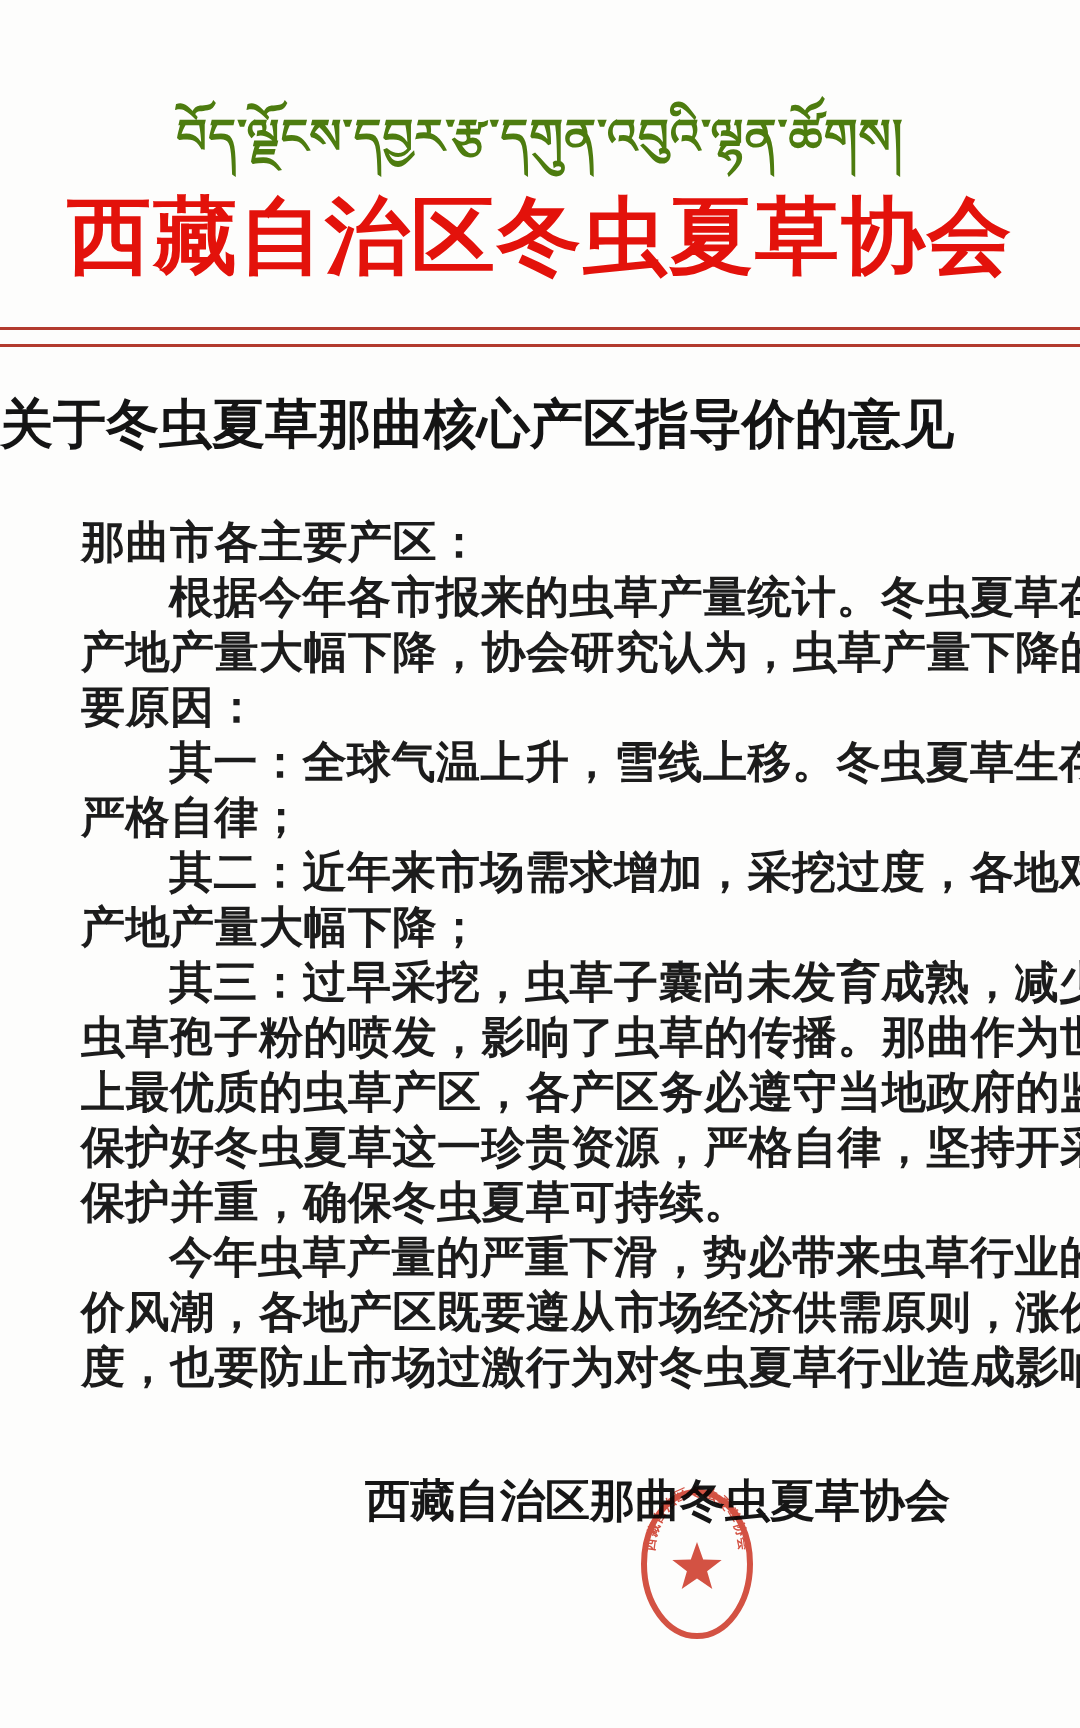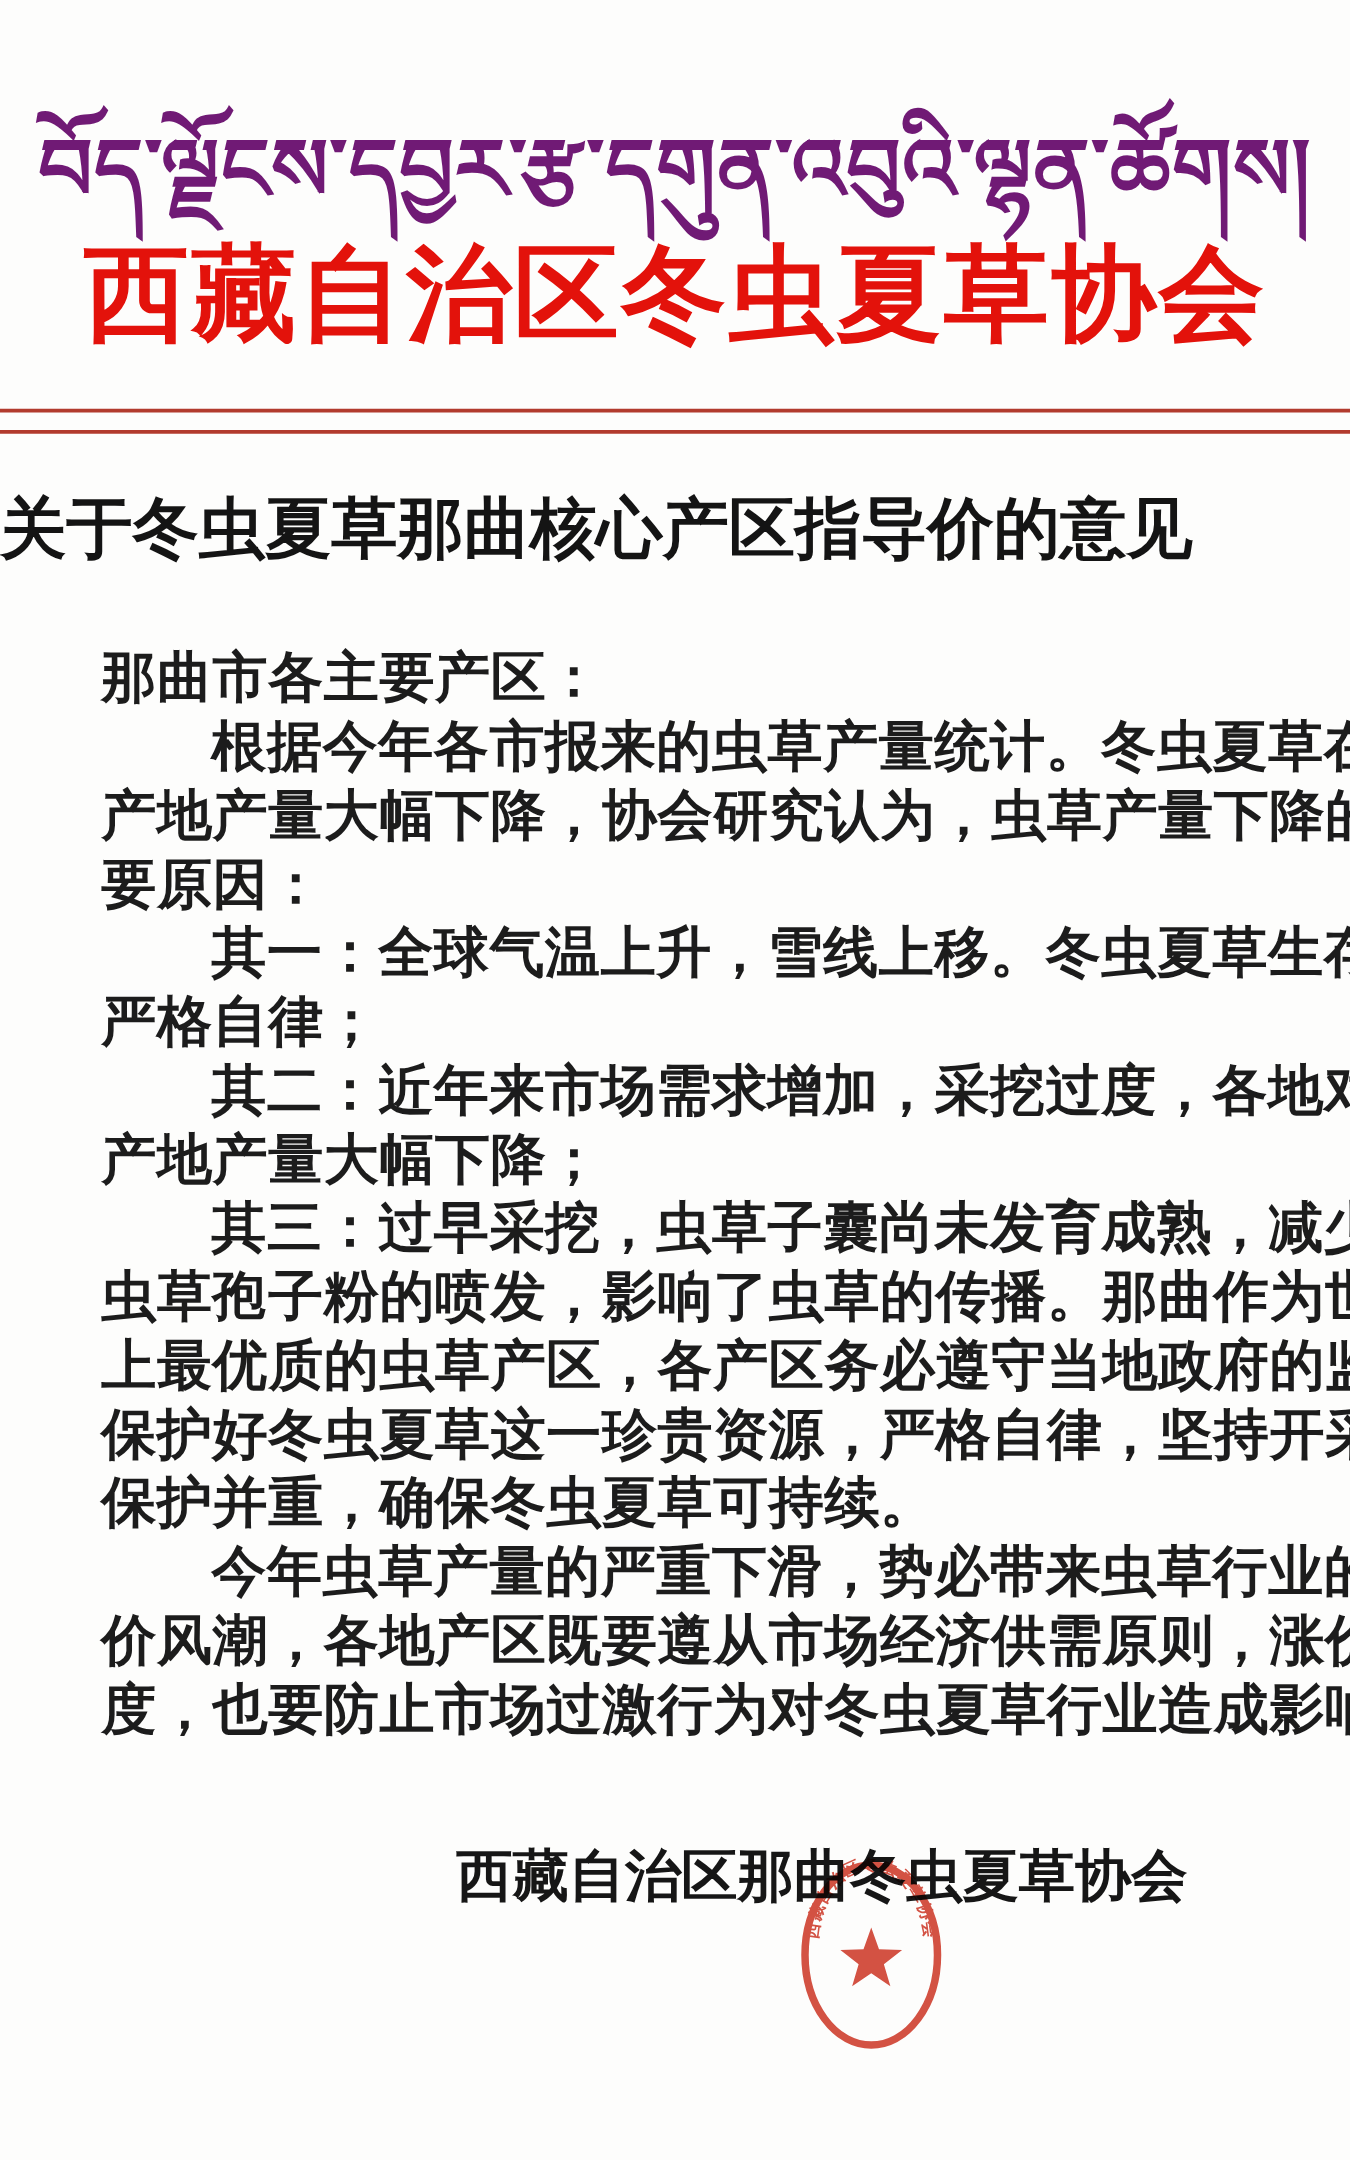--- a/index.html
+++ b/index.html
@@ -12,24 +12,24 @@
     width:1080px;
     height:1728px;
     margin:0 auto;
     background:#fdfdfc;
     overflow:hidden;
   }
   
   .tibetan{
     margin-top:84px;
     text-align:center;
-    font-size:68px;
+    font-size:48px;
     line-height:105px;
     font-weight:bold;
-    color:#701a75;
+    color:#4d7c0f;
     letter-spacing:1px;
     white-space:nowrap;
   }
   .org-cn{
     text-align:center;
     font-size:84px;
     line-height:96px;
     font-weight:bold;
     color:#e3120b;
     letter-spacing:2px;

